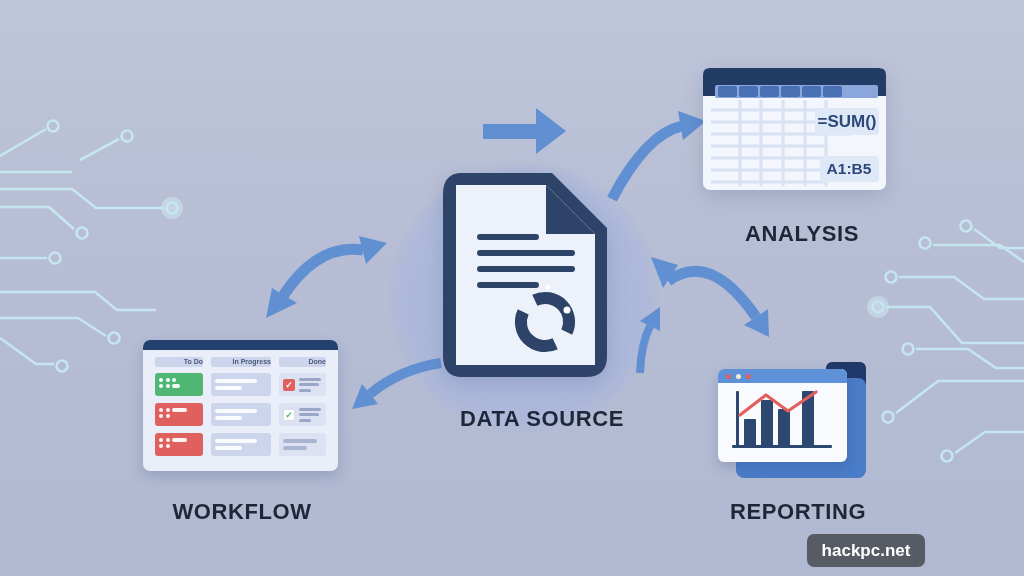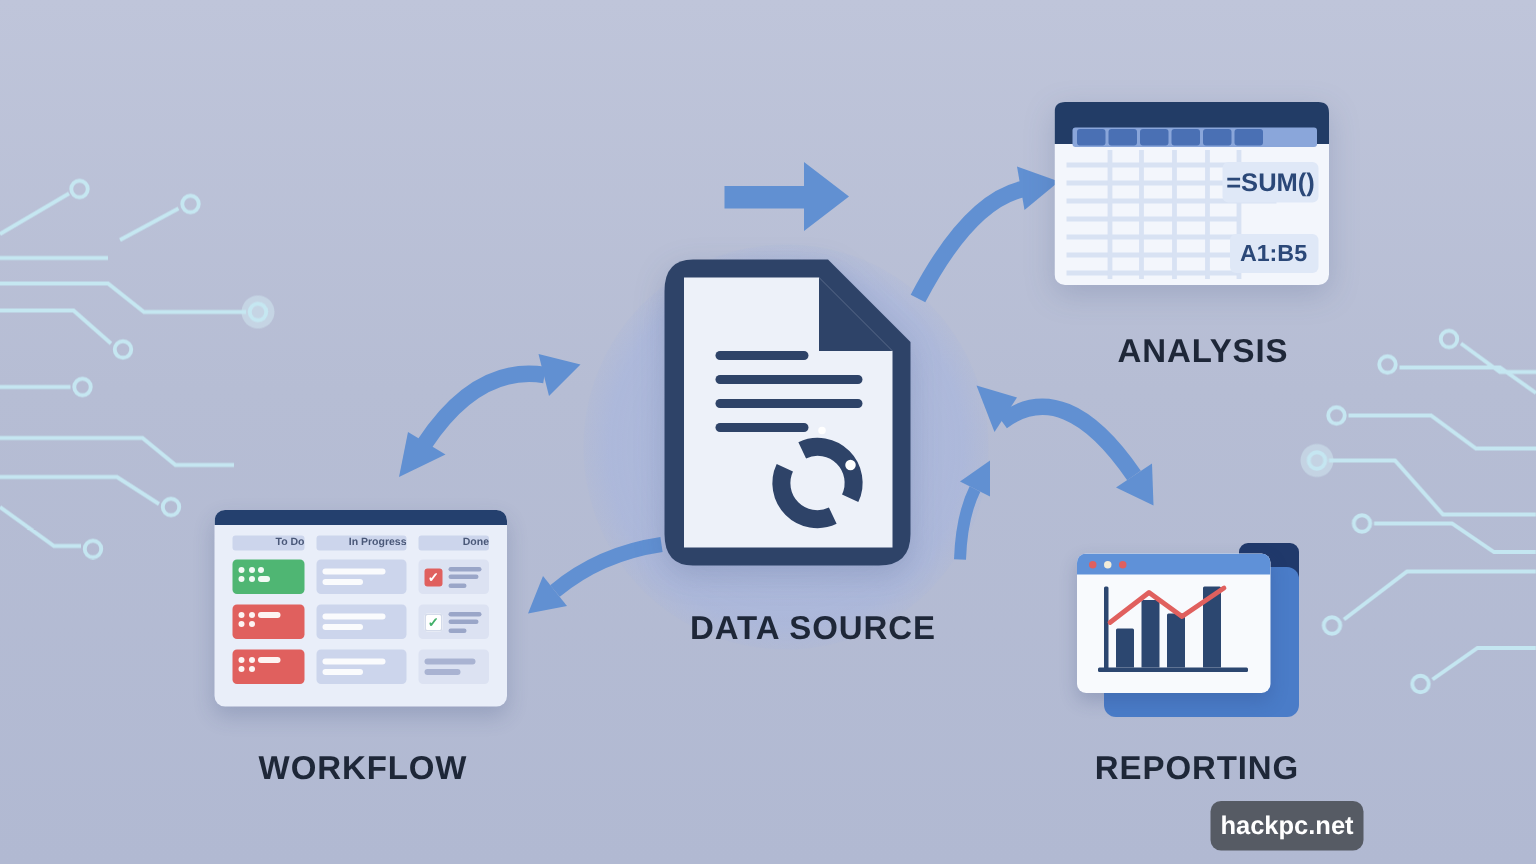--- a/index.html
+++ b/index.html
@@ -56,21 +56,21 @@
   .rd{width:5px;height:5px;border-radius:50%;}
   .rd.r1{background:#e0605e;}.rd.r2{background:#f2ecd8;}.rd.r3{background:#e0605e;}
   .rep-chart{position:absolute;left:8px;top:20px;width:108px;height:62px;}
   .axis-y{position:absolute;left:10px;top:2px;width:3px;height:56px;background:#2c4770;border-radius:1px;}
   .axis-x{position:absolute;left:6px;top:56px;width:100px;height:3px;background:#2c4770;border-radius:1px;}
   .cbar{position:absolute;width:12px;background:#2c4770;border-radius:1px 1px 0 0;}
   .cbar.b1{left:18px;}.cbar.b2{left:35px;}.cbar.b3{left:52px;}.cbar.b4{left:76px;}
   .trend{position:absolute;left:0;top:0;}
 
   
-  .wm{position:absolute;left:807px;top:534px;width:102px;height:33px;border-radius:7px;
+  .wm{position:absolute;left:807px;top:534px;width:118px;height:33px;border-radius:7px;
     background:rgba(78,82,90,.92);display:flex;align-items:center;justify-content:center;
     color:#fff;font-weight:bold;font-size:17px;}
 </style>
 </head>
 <body>
 
 <div class="canvas">
 
   <svg class="bg-circuits" width="1024" height="576" viewBox="0 0 1024 576">
     <g stroke="#c7ebf4" stroke-width="2.6" fill="none" opacity="0.9">

